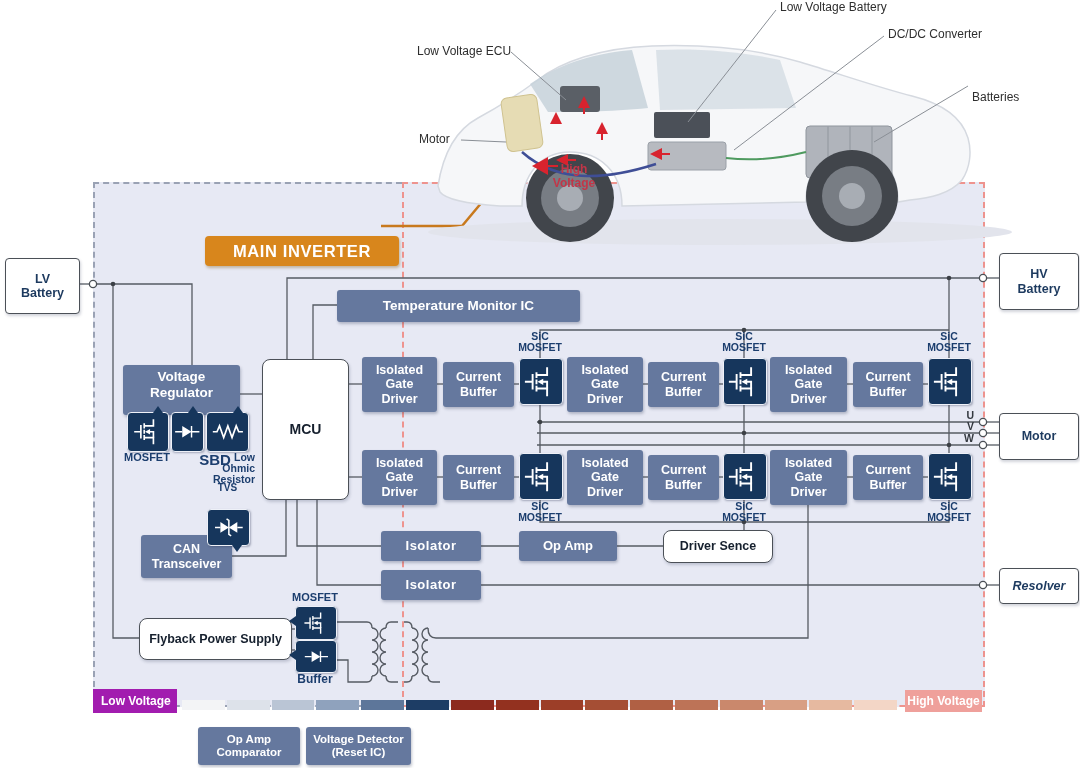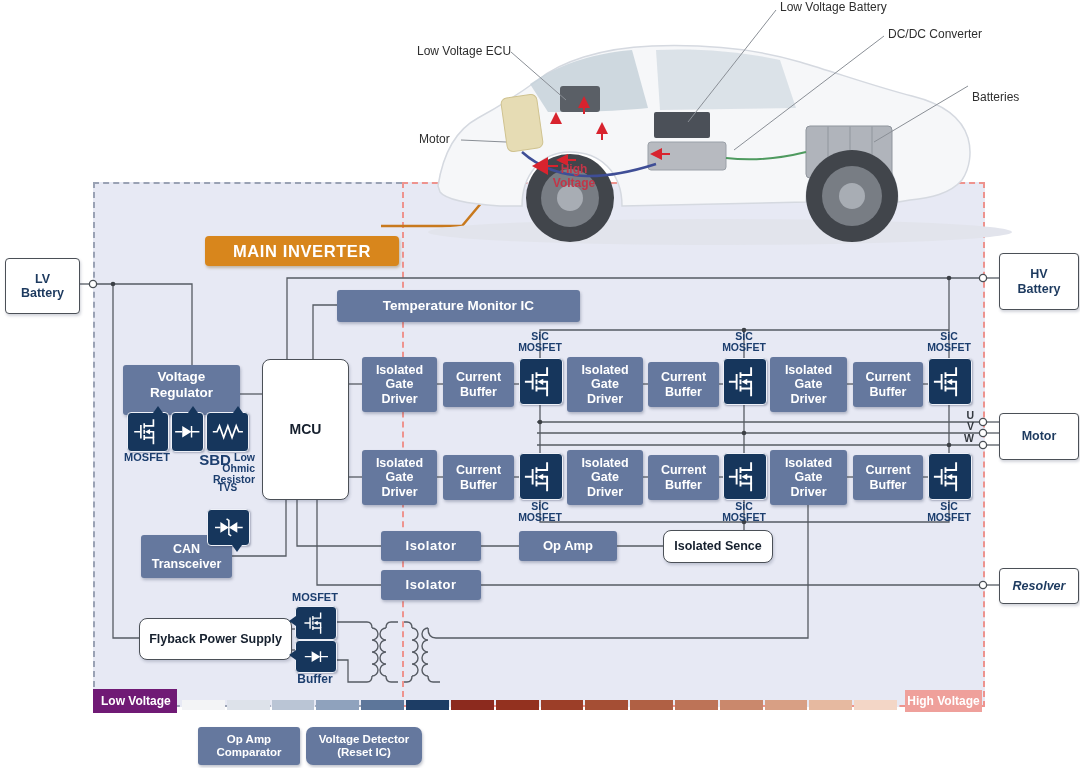--- a/index.html
+++ b/index.html
@@ -284,41 +284,41 @@
       <svg>
         <use href="#sym-tvs" xlink:href="#sym-tvs"></use>
       </svg>
     </div>
   <div class="abs sbox pre" style="left:141px;top:535px;width:91px;height:43px;font-size:12.5px;">CAN
 Transceiver</div>
 
   <div class="abs sbox" style="left:381px;top:531px;width:100px;height:30px;font-size:13px;letter-spacing:.5px;">Isolator</div>
   <div class="abs sbox" style="left:381px;top:570px;width:100px;height:30px;font-size:13px;letter-spacing:.5px;">Isolator</div>
   <div class="abs sbox" style="left:519px;top:531px;width:98px;height:30px;font-size:13px;">Op Amp</div>
-  <div class="abs wbox dark" style="left:663px;top:530px;width:108px;height:31px;font-size:12.5px;">Isolated Sence</div>
+  <div class="abs wbox dark" style="left:663px;top:530px;width:108px;height:31px;font-size:12.5px;">Driver Sence</div>
 
   <div class="abs wbox dark" style="left:139px;top:618px;width:151px;height:40px;font-size:12.5px;">Flyback Power Supply</div>
   <div class="abs nlabel" style="left:292px;top:592px;width:46px;font-size:11px;">MOSFET</div>
   <div class="abs ibox tail-left" style="left:295px;top:606px;width:40px;height:32px;">
       <svg>
         <use href="#sym-mosfet" xlink:href="#sym-mosfet"></use>
       </svg>
     </div>
   <div class="abs ibox tail-left" style="left:295px;top:640px;width:40px;height:31px;">
       <svg>
         <use href="#sym-diode" xlink:href="#sym-diode"></use>
       </svg>
     </div>
   <div class="abs nlabel" style="left:292px;top:673px;width:46px;font-size:12px;">Buffer</div>
 
   <div class="abs phase" style="left:944px;top:409px;width:30px;">U</div>
   <div class="abs phase" style="left:944px;top:420px;width:30px;">V</div>
   <div class="abs phase" style="left:944px;top:432px;width:30px;">W</div>
 
-  <div class="abs zone-label" style="left:93px;top:689px;width:84px;height:24px;background:#701a75;padding-left:8px;box-sizing:border-box;">Low Voltage</div>
+  <div class="abs zone-label" style="left:93px;top:689px;width:84px;height:24px;background:#a21caf;padding-left:8px;box-sizing:border-box;">Low Voltage</div>
   <div class="abs" id="vbar" style="left:182px;top:700px;width:715px;height:10px;">
       <div class="seg" style="background: rgb(243, 244, 246);"></div>
       <div class="seg" style="background: rgb(221, 226, 234);"></div>
       <div class="seg" style="background: rgb(186, 197, 213);"></div>
       <div class="seg" style="background: rgb(143, 162, 189);"></div>
       <div class="seg" style="background: rgb(93, 118, 154);"></div>
       <div class="seg" style="background: rgb(29, 61, 101);"></div>
       <div class="seg" style="background: rgb(140, 42, 30);"></div>
       <div class="seg" style="background: rgb(147, 49, 31);"></div>
       <div class="seg" style="background: rgb(156, 62, 40);"></div>
@@ -327,21 +327,21 @@
       <div class="seg" style="background: rgb(189, 115, 87);"></div>
       <div class="seg" style="background: rgb(202, 136, 108);"></div>
       <div class="seg" style="background: rgb(216, 159, 132);"></div>
       <div class="seg" style="background: rgb(230, 185, 160);"></div>
       <div class="seg" style="background: rgb(243, 214, 198);"></div>
     </div>
   <div class="abs zone-label" style="left:905px;top:690px;width:77px;height:22px;background:#efa09b;justify-content:center;">High Voltage</div>
 
   <div class="abs sbox pre" style="left:198px;top:727px;width:102px;height:38px;font-size:11.5px;">Op Amp
 Comparator</div>
-  <div class="abs sbox pre" style="left:306px;top:727px;width:116px;height:38px;font-size:11.5px;border-radius:7px;">Voltage Detector
+  <div class="abs sbox pre" style="left:306px;top:727px;width:105px;height:38px;font-size:11.5px;">Voltage Detector
 (Reset IC)</div>
 
   <svg class="layer" id="car-layer" width="1080" height="768" xmlns="http://www.w3.org/2000/svg">
     <path d="M381,226 L462,226 L544,128" stroke="#c8791d" stroke-width="2.5" fill="none"></path>
     <ellipse cx="720" cy="232" rx="292" ry="13" fill="#e2e4ec"></ellipse>
     <path d="M438,186 C442,160 452,132 478,118 C500,106 516,96 538,80 C560,62 600,48 652,46
              C710,44 760,50 800,62 C840,74 880,88 912,96 C944,104 962,118 968,138
              C972,152 970,168 962,180 C950,194 930,198 910,200 L898,202
              C898,168 878,148 852,148 C822,148 806,172 806,202 L622,206
              C622,172 600,152 570,152 C540,152 522,176 522,206 L500,206

